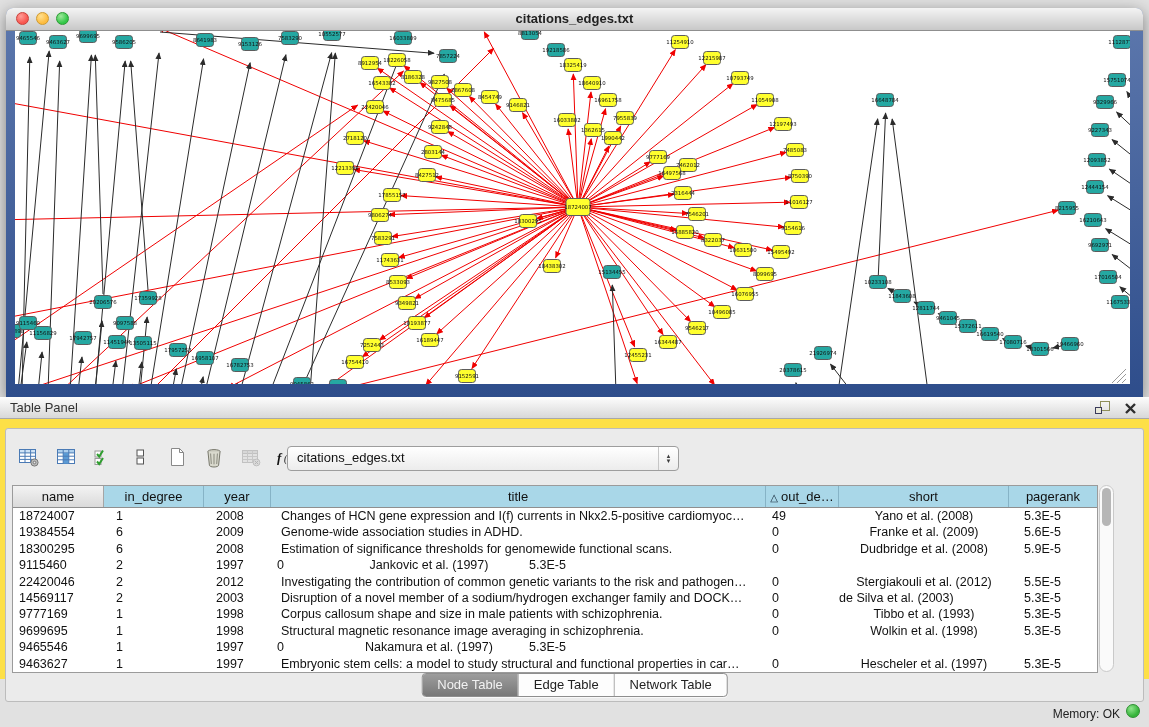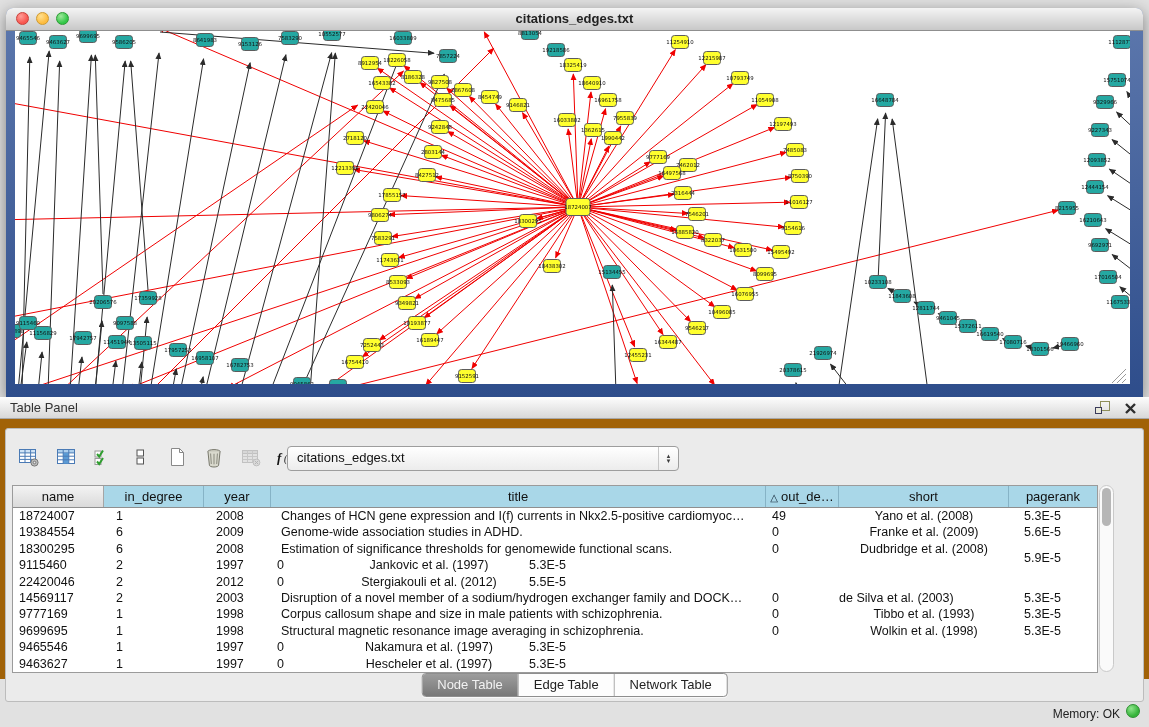--- a/index.html
+++ b/index.html
@@ -14,21 +14,21 @@
   .lights{position:absolute;left:10px;top:4px;display:flex;gap:7px}
   .light{width:13px;height:13px;border-radius:50%;box-sizing:border-box}
   .light.c{background:radial-gradient(circle at 35% 30%,#ff9d97,#f85750 65%);border:1px solid #c93f39}
   .light.m{background:radial-gradient(circle at 35% 30%,#ffdf8f,#fdbc40 65%);border:1px solid #cf9a2e}
   .light.z{background:radial-gradient(circle at 35% 30%,#9fe89a,#33c748 65%);border:1px solid #2b9a33}
   .wtitle{position:absolute;left:0;right:0;top:0;line-height:22px;text-align:center;
     font-size:13px;font-weight:bold;color:#222}
   .canvas{position:absolute;left:9px;top:23px;right:13px;bottom:13px;background:#fff;overflow:hidden}
   svg.net{position:absolute;left:0;top:0;width:100%;height:100%}
   
-  .table-panel{position:absolute;left:0;top:397px;width:1149px;height:282px;background:#a16207}
+  .table-panel{position:absolute;left:0;top:397px;width:1149px;height:282px;background:#fde047}
   .panel-header{position:absolute;top:0;left:0;right:0;height:21px;
     background:linear-gradient(#fdfdfd,#d8d8d8);border-bottom:1px solid #a8a8a8}
   .panel-header .pt{position:absolute;left:10px;top:3px;font-size:13px;color:#333}
   .ph-icons{position:absolute;right:12px;top:3px;display:flex;gap:13px;align-items:center}
   .panel-inner{position:absolute;left:5px;right:5px;top:31px;height:272px;background:#ebebeb;
     border:1px solid #bcbcbc;border-radius:3px}
   .toolbar{position:absolute;left:14px;top:45px;height:30px;display:flex;gap:8px;align-items:center}
   .tb-icon{width:29px;height:29px;display:inline-flex;align-items:center;justify-content:center}
   .dropdown{position:absolute;left:287px;top:49px;width:390px;height:23px;
     background:linear-gradient(#ffffff,#ececec);border:1px solid #9d9d9d;border-radius:4px;font-size:13px;color:#111}
@@ -763,34 +763,35 @@
         <div class="td" style="width: 170px; text-align: center;">Franke et al. (2009)</div>
         <div class="td" style="width: 88px; padding-left: 15px;">5.6E-5</div>
       </div>
       <div class="trow">
         <div class="td" style="width: 91px; padding-left: 6px;">18300295</div>
         <div class="td" style="width: 100px; padding-left: 12px;">6</div>
         <div class="td" style="width: 67px; padding-left: 12px;">2008</div>
         <div class="td" style="width: 495px; padding-left: 10px;">Estimation of significance thresholds for genomewide functional scans.</div>
         <div class="td" style="width: 73px; padding-left: 6px;">0</div>
         <div class="td" style="width: 170px; text-align: center;">Dudbridge et al. (2008)</div>
-        <div class="td" style="width: 88px; padding-left: 15px; margin-top: 9px;">5.9E-5</div>
+        <div class="td" style="width: 88px; padding-left: 15px;">5.9E-5</div>
       </div>
       <div class="trow">
         <div class="td" style="width: 91px; padding-left: 6px;">9115460</div>
         <div class="td" style="width: 100px; padding-left: 12px;">2</div>
         <div class="td" style="width: 67px; padding-left: 12px;">1997</div>
         <div class="td" style="width: 73px; padding-left: 6px;">0</div>
         <div class="td" style="width: 170px; text-align: center;">Jankovic et al. (1997)</div>
         <div class="td" style="width: 88px; padding-left: 15px;">5.3E-5</div>
       </div>
       <div class="trow">
         <div class="td" style="width: 91px; padding-left: 6px;">22420046</div>
         <div class="td" style="width: 100px; padding-left: 12px;">2</div>
         <div class="td" style="width: 67px; padding-left: 12px;">2012</div>
+        <div class="td" style="width: 495px; padding-left: 10px;">Investigating the contribution of common genetic variants to the risk and pathogen…</div>
         <div class="td" style="width: 73px; padding-left: 6px;">0</div>
         <div class="td" style="width: 170px; text-align: center;">Stergiakouli et al. (2012)</div>
         <div class="td" style="width: 88px; padding-left: 15px;">5.5E-5</div>
       </div>
       <div class="trow">
         <div class="td" style="width: 91px; padding-left: 6px;">14569117</div>
         <div class="td" style="width: 100px; padding-left: 12px;">2</div>
         <div class="td" style="width: 67px; padding-left: 12px;">2003</div>
         <div class="td" style="width: 495px; padding-left: 10px;">Disruption of a novel member of a sodium/hydrogen exchanger family and DOCK…</div>
         <div class="td" style="width: 73px; padding-left: 6px;">0</div>
@@ -820,20 +821,21 @@
         <div class="td" style="width: 100px; padding-left: 12px;">1</div>
         <div class="td" style="width: 67px; padding-left: 12px;">1997</div>
         <div class="td" style="width: 73px; padding-left: 6px;">0</div>
         <div class="td" style="width: 170px; text-align: center;">Nakamura et al. (1997)</div>
         <div class="td" style="width: 88px; padding-left: 15px;">5.3E-5</div>
       </div>
       <div class="trow">
         <div class="td" style="width: 91px; padding-left: 6px;">9463627</div>
         <div class="td" style="width: 100px; padding-left: 12px;">1</div>
         <div class="td" style="width: 67px; padding-left: 12px;">1997</div>
+        <div class="td" style="width: 495px; padding-left: 10px;">Embryonic stem cells: a model to study structural and functional properties in car…</div>
         <div class="td" style="width: 73px; padding-left: 6px;">0</div>
         <div class="td" style="width: 170px; text-align: center;">Hescheler et al. (1997)</div>
         <div class="td" style="width: 88px; padding-left: 15px;">5.3E-5</div>
       </div>
     </div>
   <div class="vscroll">
     <div class="vthumb"></div>
   </div>
   <div class="tabs" id="tabs">
       <div class="tab sel">Node Table</div>

